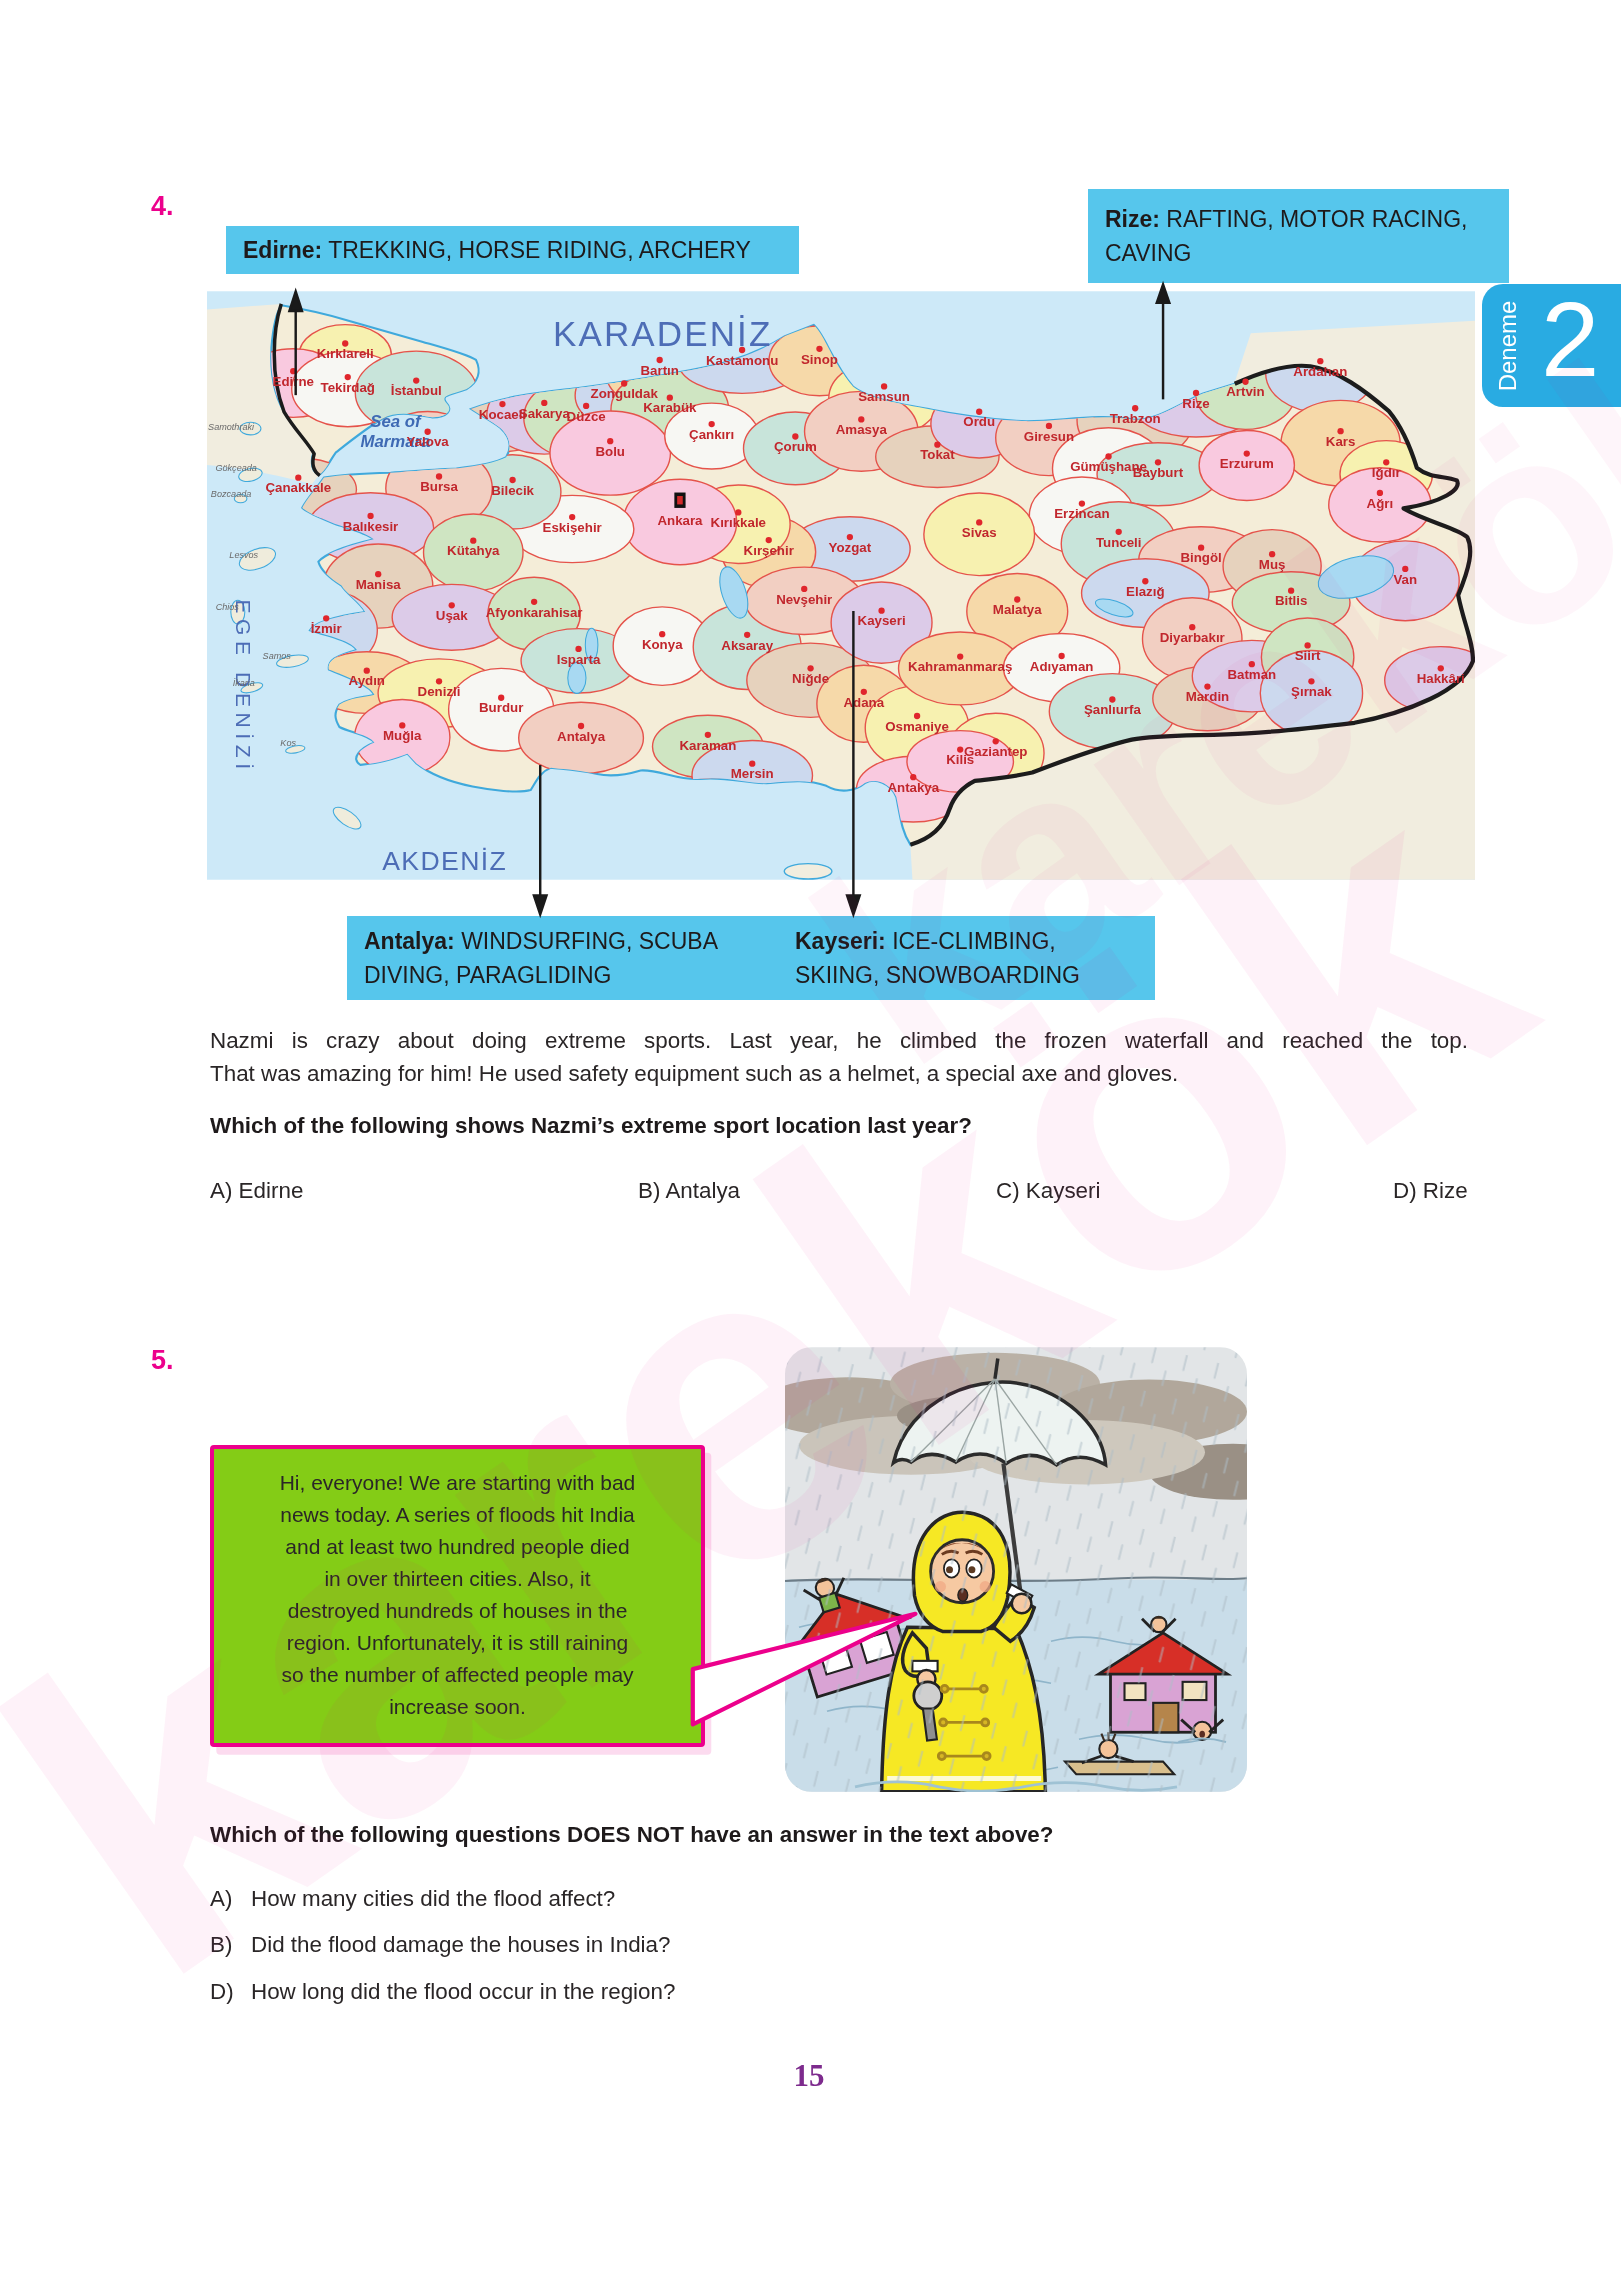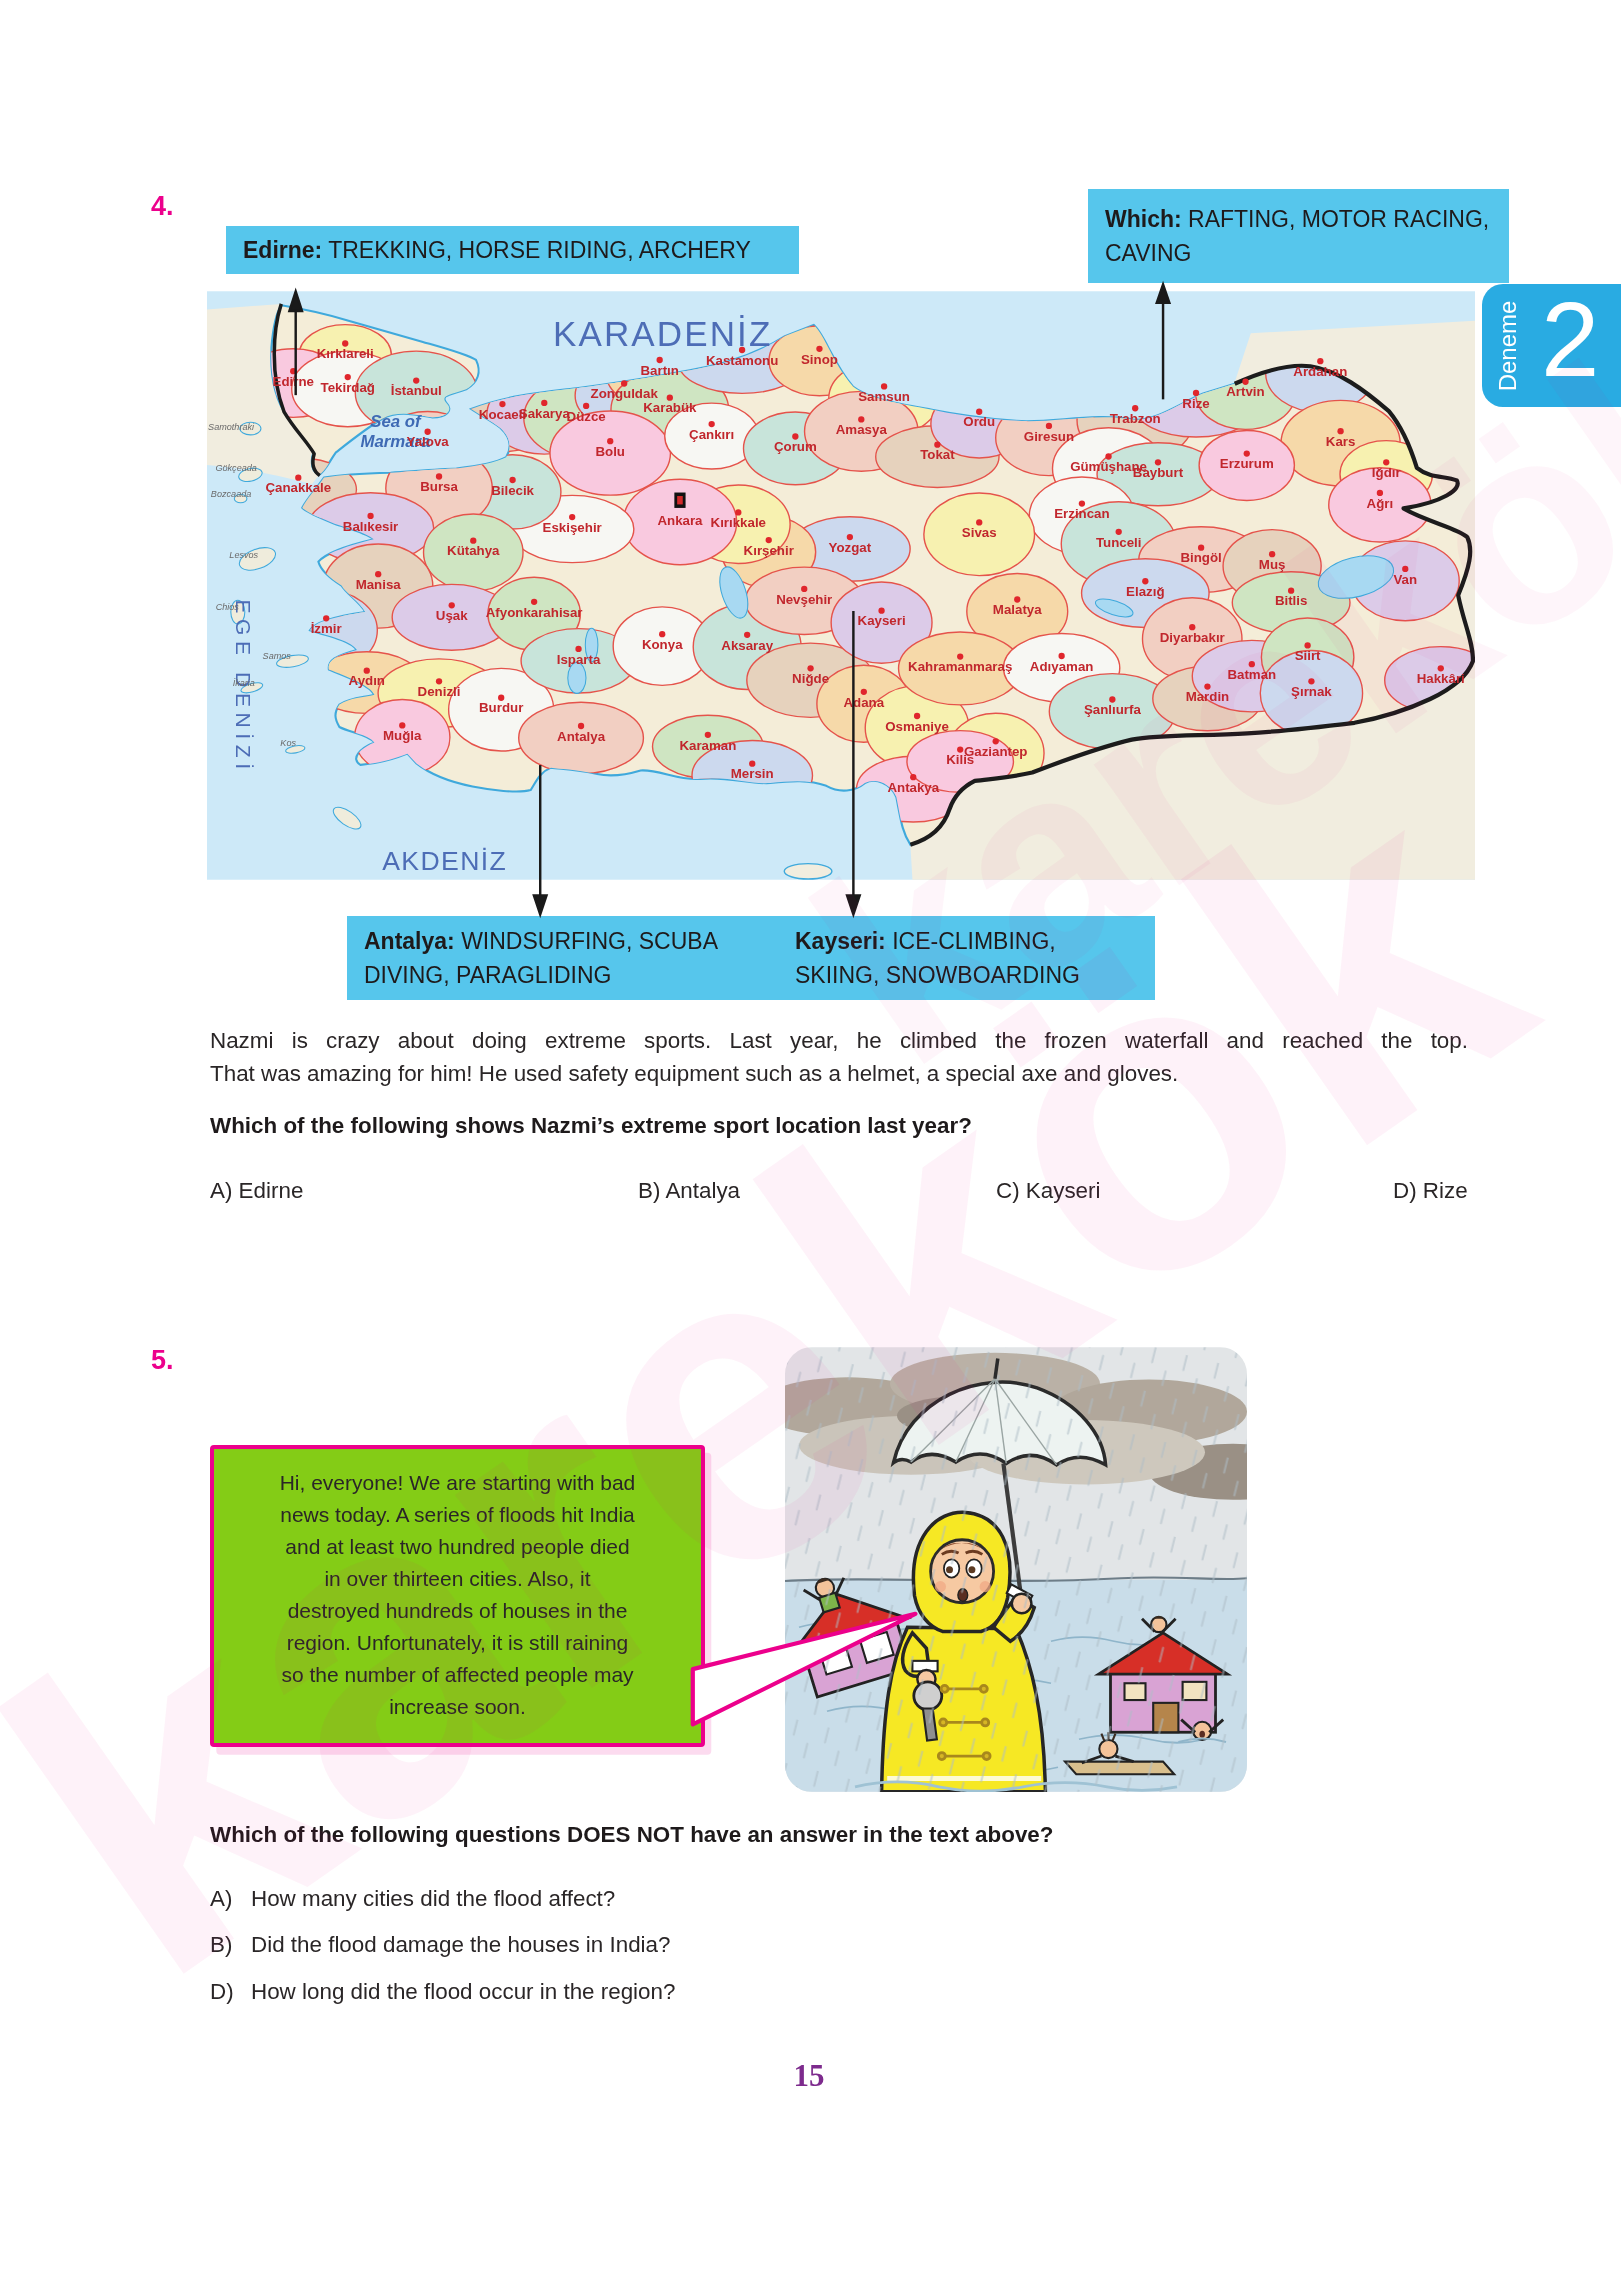--- a/index.html
+++ b/index.html
@@ -65,21 +65,21 @@
 <body>
 
 <div id="page">
 
   <div class="qnum" style="left:151px;top:191px;">4.</div>
 
   <div class="callout" style="left:226px;top:226px;width:539px;height:48px;">
     <div><b>Edirne:</b><span> TREKKING, HORSE RIDING, ARCHERY</span></div>
   </div>
   <div class="callout" style="left:1088px;top:189px;width:387px;height:94px;">
-    <div><b>Which:</b><span> RAFTING, MOTOR RACING, CAVING</span></div>
+    <div><b>Rize:</b><span> RAFTING, MOTOR RACING, CAVING</span></div>
   </div>
   <div class="callout" style="left:347px;top:916px;width:405px;height:84px;">
     <div><b>Antalya:</b><span> WINDSURFING, SCUBA DIVING, PARAGLIDING</span></div>
   </div>
   <div class="callout" style="left:778px;top:916px;width:343px;height:84px;">
     <div><b>Kayseri:</b><span> ICE-CLIMBING, SKIING, SNOWBOARDING</span></div>
   </div>
 
   <div id="map-wrap">
     <svg id="map-svg" width="1268" height="589" viewBox="0 0 1810 840" xmlns="http://www.w3.org/2000/svg">

